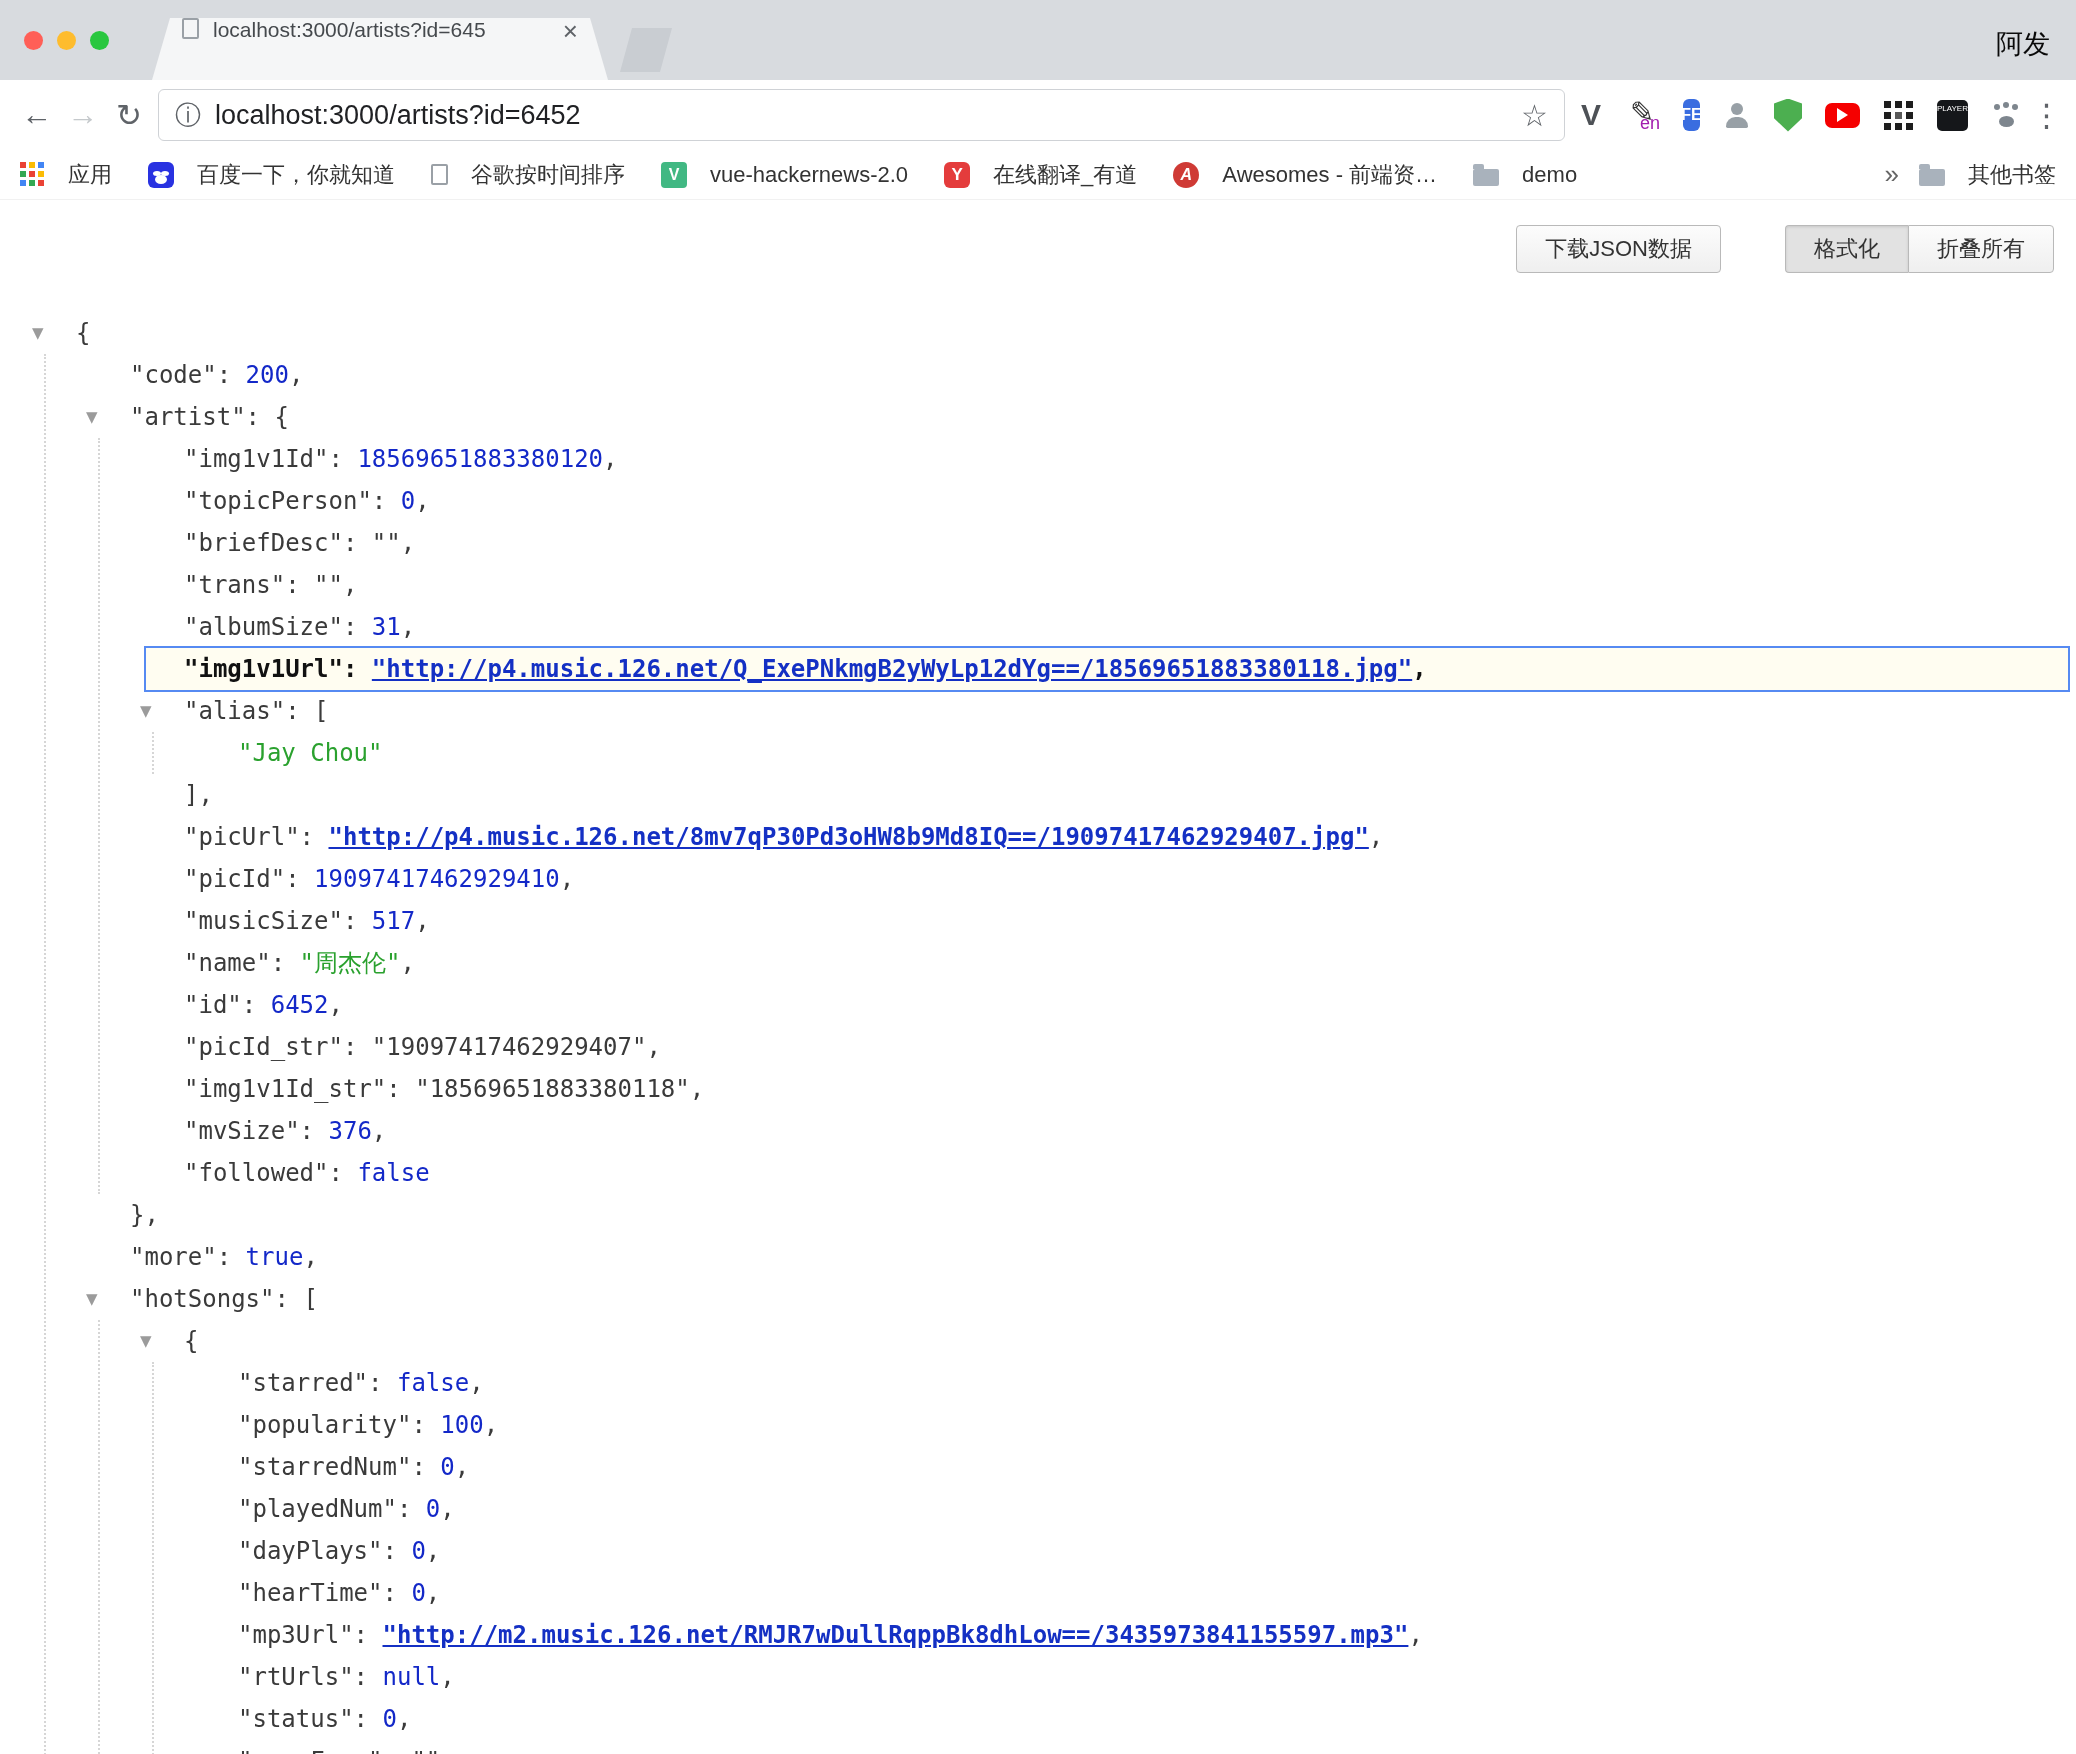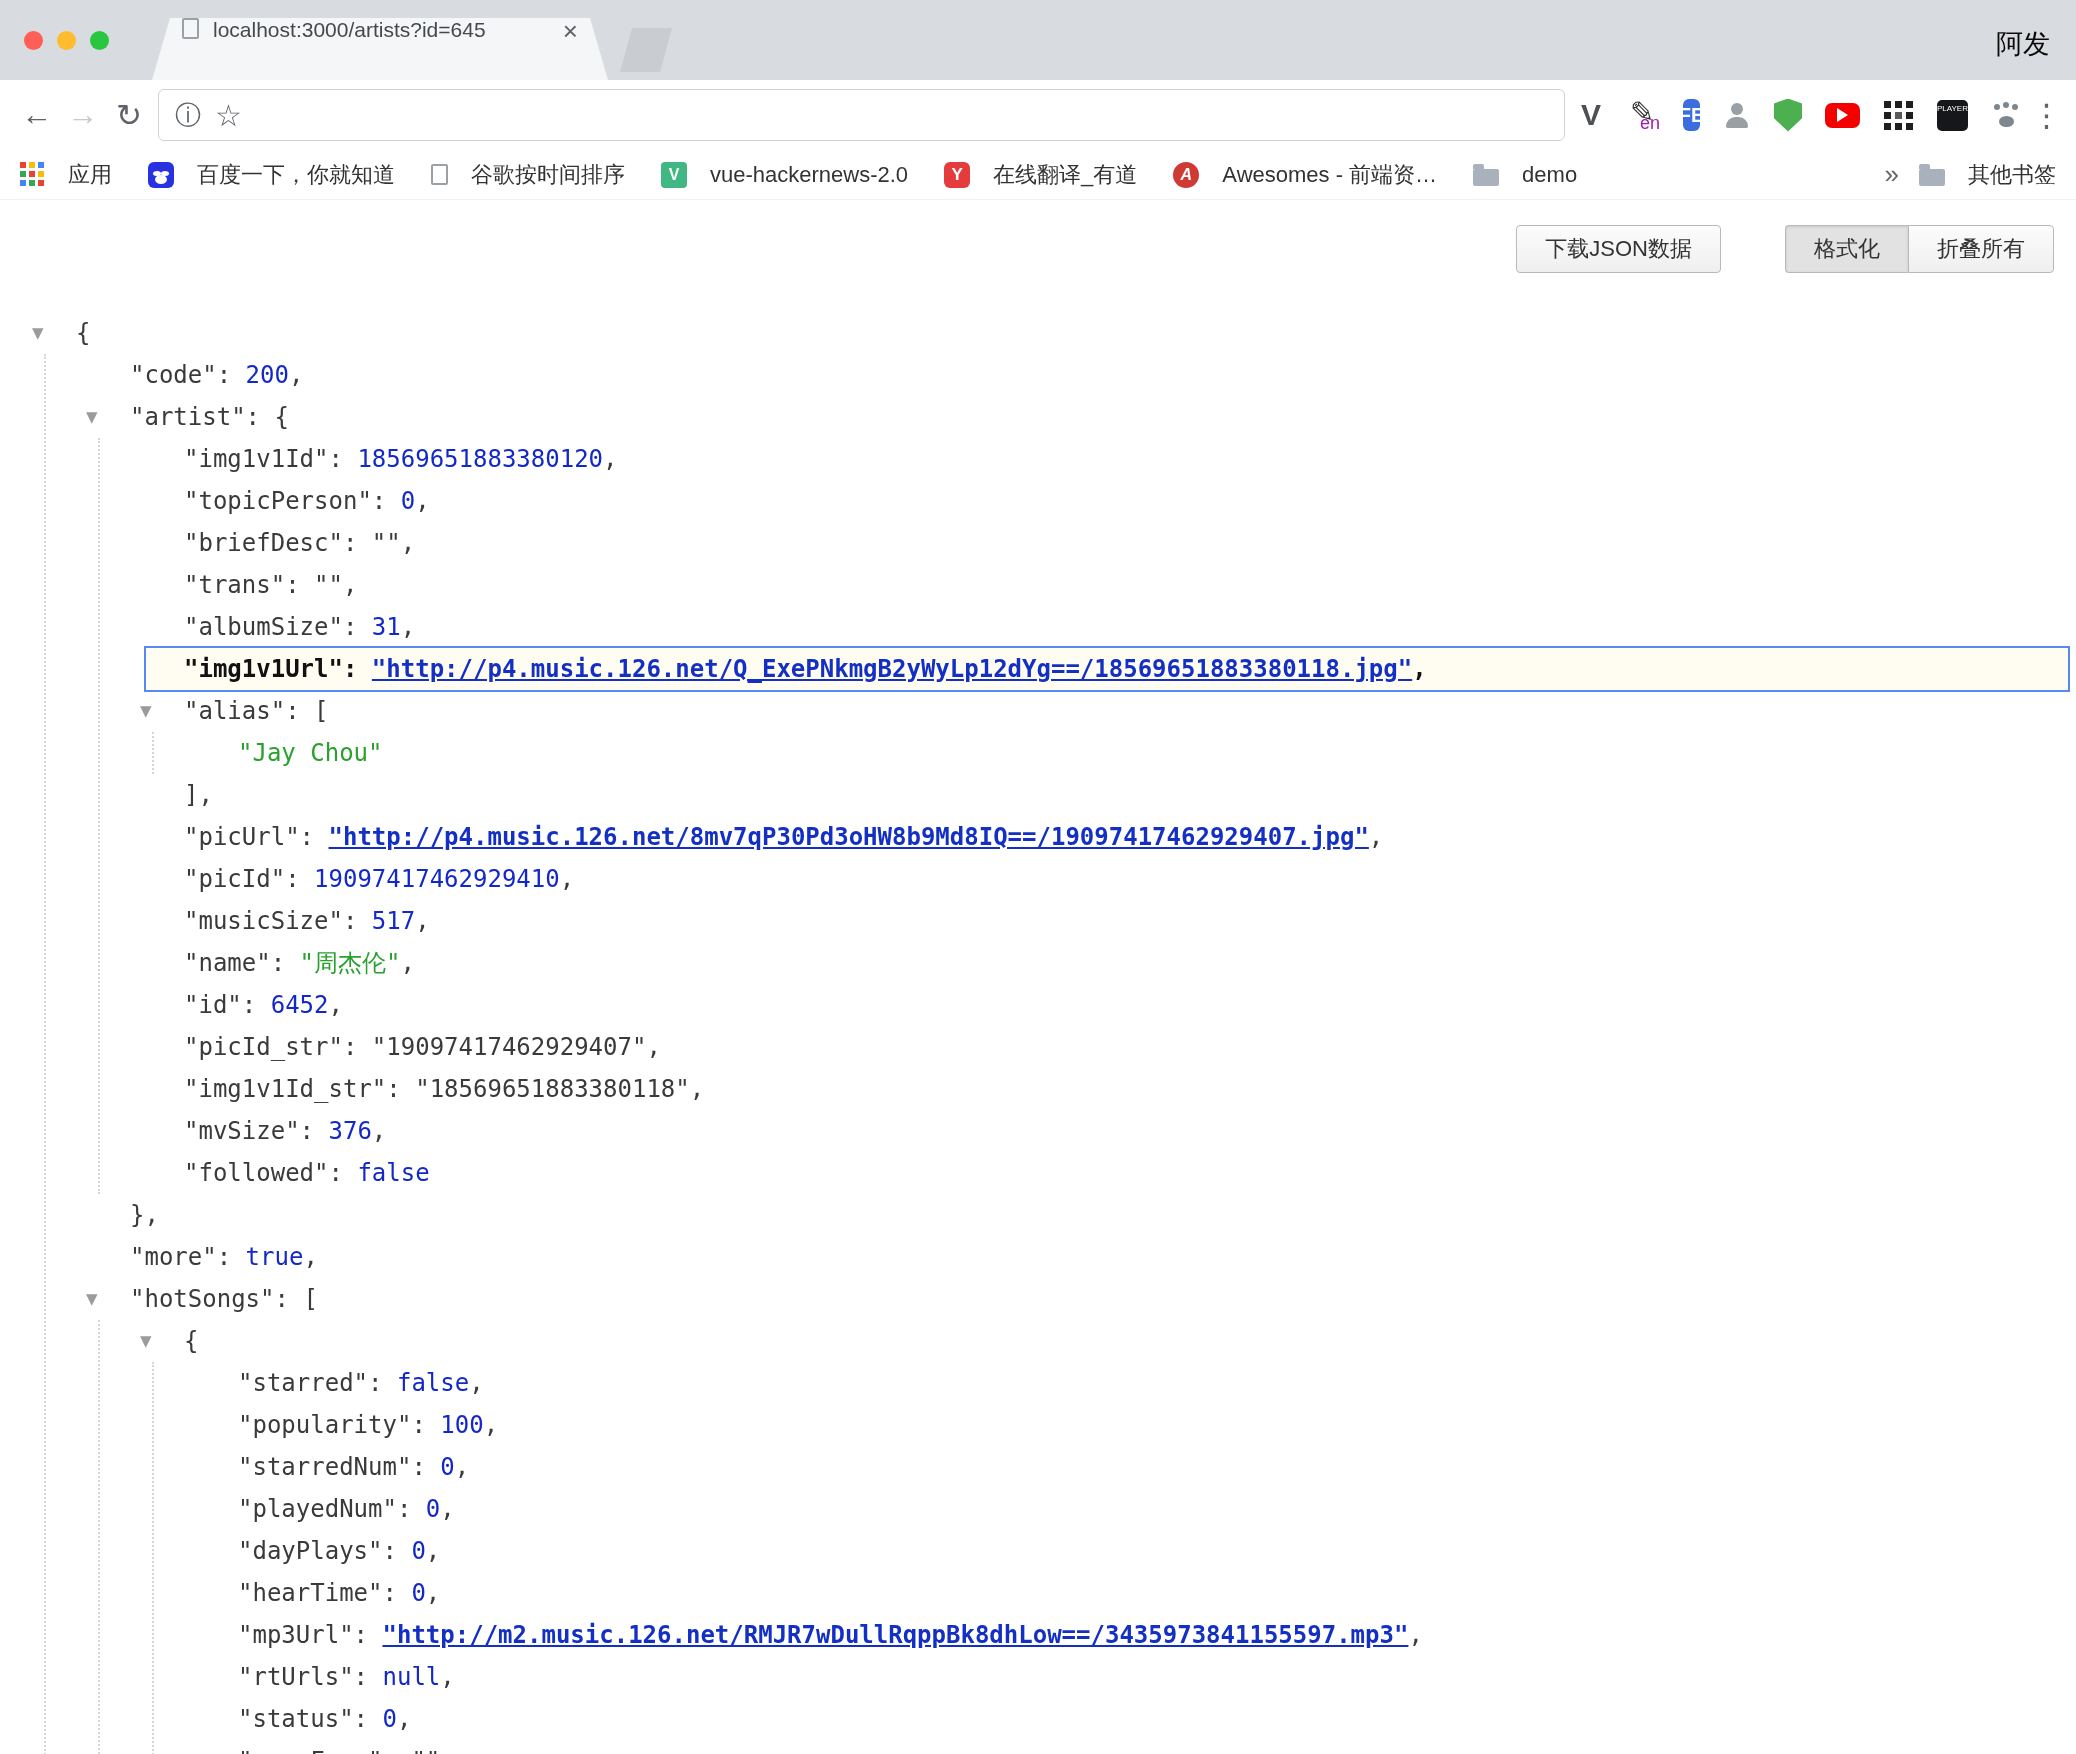--- a/index.html
+++ b/index.html
@@ -24,21 +24,21 @@
   .fwd{color:#c5c9cc}
   .omnibox{flex:1;height:52px;border:1px solid #cfd2d6;border-radius:6px;background:#fff;display:flex;align-items:center;padding:0 16px;margin:0 16px 0 6px;gap:14px}
   .info-ic{font-size:26px;color:#5f6368}
   .url-text{flex:1;font-size:27px;color:#202124;white-space:nowrap;overflow:hidden}
   .star-ic{font-size:30px;color:#5f6368}
   .exts{display:flex;align-items:center;gap:23px;flex:none}
   .vimium{font-size:30px;font-weight:bold;color:#4d5156}
   .pen{position:relative;width:36px;height:36px}
   .pen-glyph{font-size:29px;color:#333;position:absolute;top:-2px;left:6px}
   .pen-en{position:absolute;bottom:-1px;left:16px;font-size:18px;color:#a21caf}
-  .fe{width:17px;height:32px;background:#3a6de0;border-radius:6px;color:#fff;font-size:20px;font-weight:bold;display:flex;align-items:center;justify-content:center}
+  .fe{width:17px;height:32px;background:#3a6de0;border-radius:6px;color:#fff;font-size:16px;font-weight:bold;display:flex;align-items:center;justify-content:center}
   .person{width:28px;height:28px;position:relative}
   .person::before{content:"";position:absolute;top:2px;left:8px;width:12px;height:12px;border-radius:50%;background:#98a0a6}
   .person::after{content:"";position:absolute;bottom:1px;left:3px;width:22px;height:11px;border-radius:11px 11px 2px 2px;background:#98a0a6}
   .shield{width:28px;height:33px;background:#4caf50;clip-path:polygon(50% 0,100% 15%,100% 60%,50% 100%,0 60%,0 15%)}
   .yt{width:35px;height:25px;background:#f50000;border-radius:7px;display:flex;align-items:center;justify-content:center}
   .yt::after{content:"";border-left:11px solid #fff;border-top:7px solid transparent;border-bottom:7px solid transparent}
   .qrwrap{width:31px;height:31px;position:relative}
   .qr{position:absolute;top:1px;left:1px;width:7px;height:7px;background:#1e1e1e;box-shadow:11px 0 #1e1e1e,22px 0 #1e1e1e,0 11px #1e1e1e,22px 11px #1e1e1e,0 22px #1e1e1e,11px 22px #1e1e1e,22px 22px #1e1e1e,11px 11px #5a5a5a}
   .player{width:31px;height:31px;background:#15171a;border-radius:5px;color:#fff;font-size:8px;display:flex;align-items:flex-end;justify-content:center;padding-bottom:18px}
   .paw{width:30px;height:28px;position:relative}
@@ -100,20 +100,21 @@
   <div class="newtab"></div>
   <span class="profile">阿发</span>
 </div>
 
 <div class="navbar">
   <span class="nav-ic">←</span>
   <span class="nav-ic fwd">→</span>
   <span class="nav-ic">↻</span>
   <div class="omnibox">
     <span class="info-ic">ⓘ</span>
+    <span class="url-text">localhost:3000/artists?id=6452</span>
     <span class="star-ic">☆</span>
   </div>
   <div class="exts">
     <span class="vimium">V</span>
     <span class="pen">
       <span class="pen-glyph">✎</span>
       <span class="pen-en">en</span>
     </span>
     <span class="fe">FE</span>
     <span class="person"></span>

